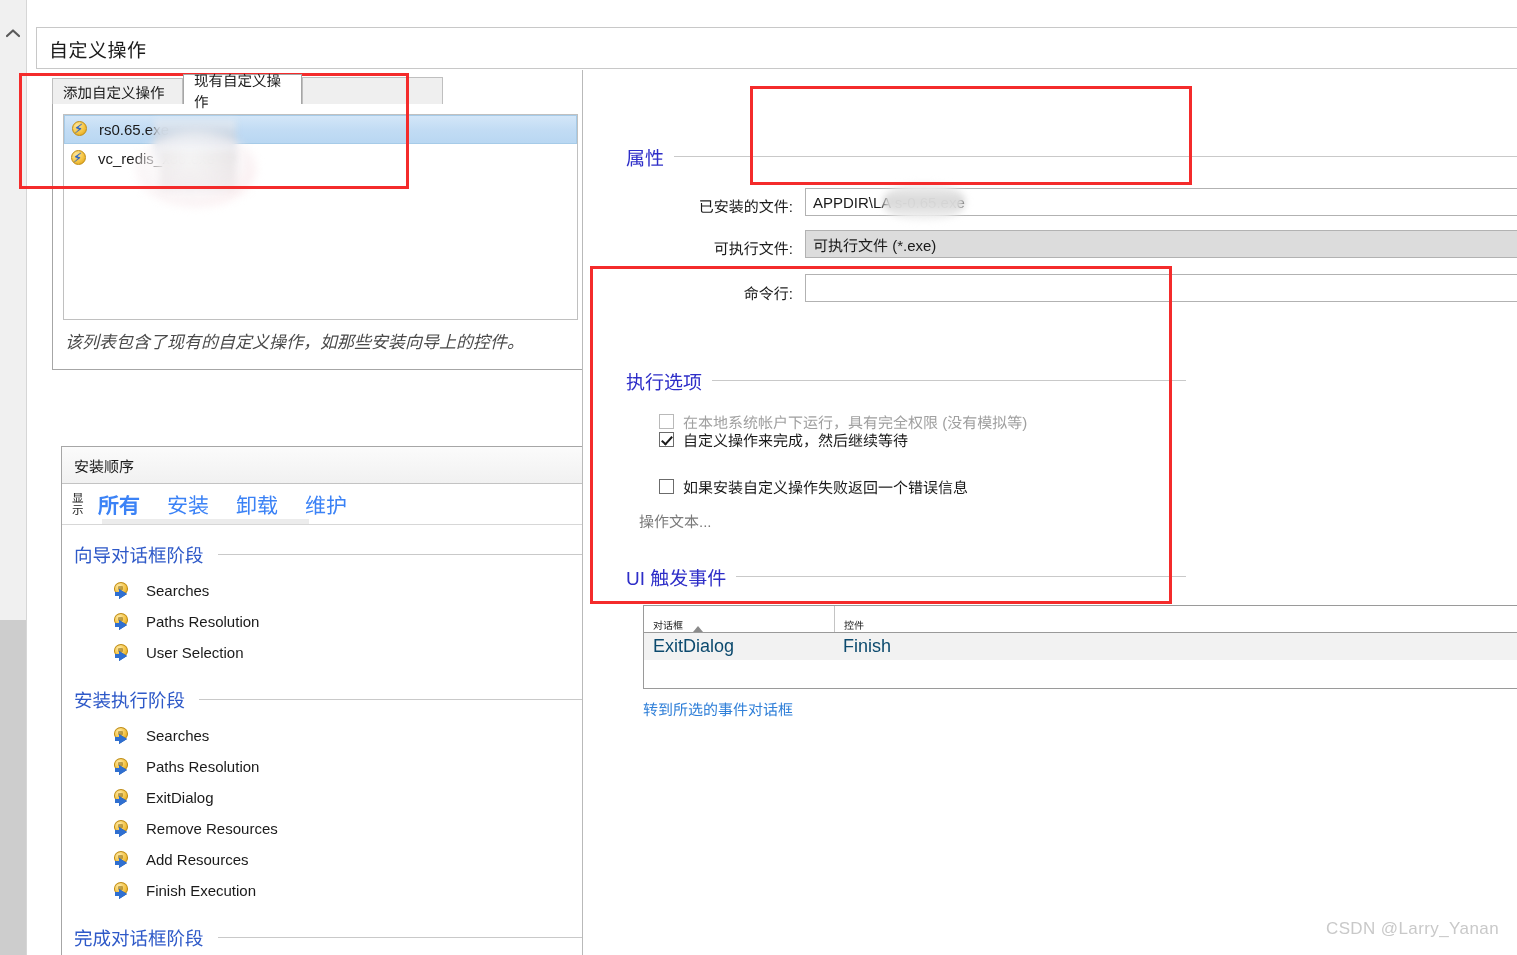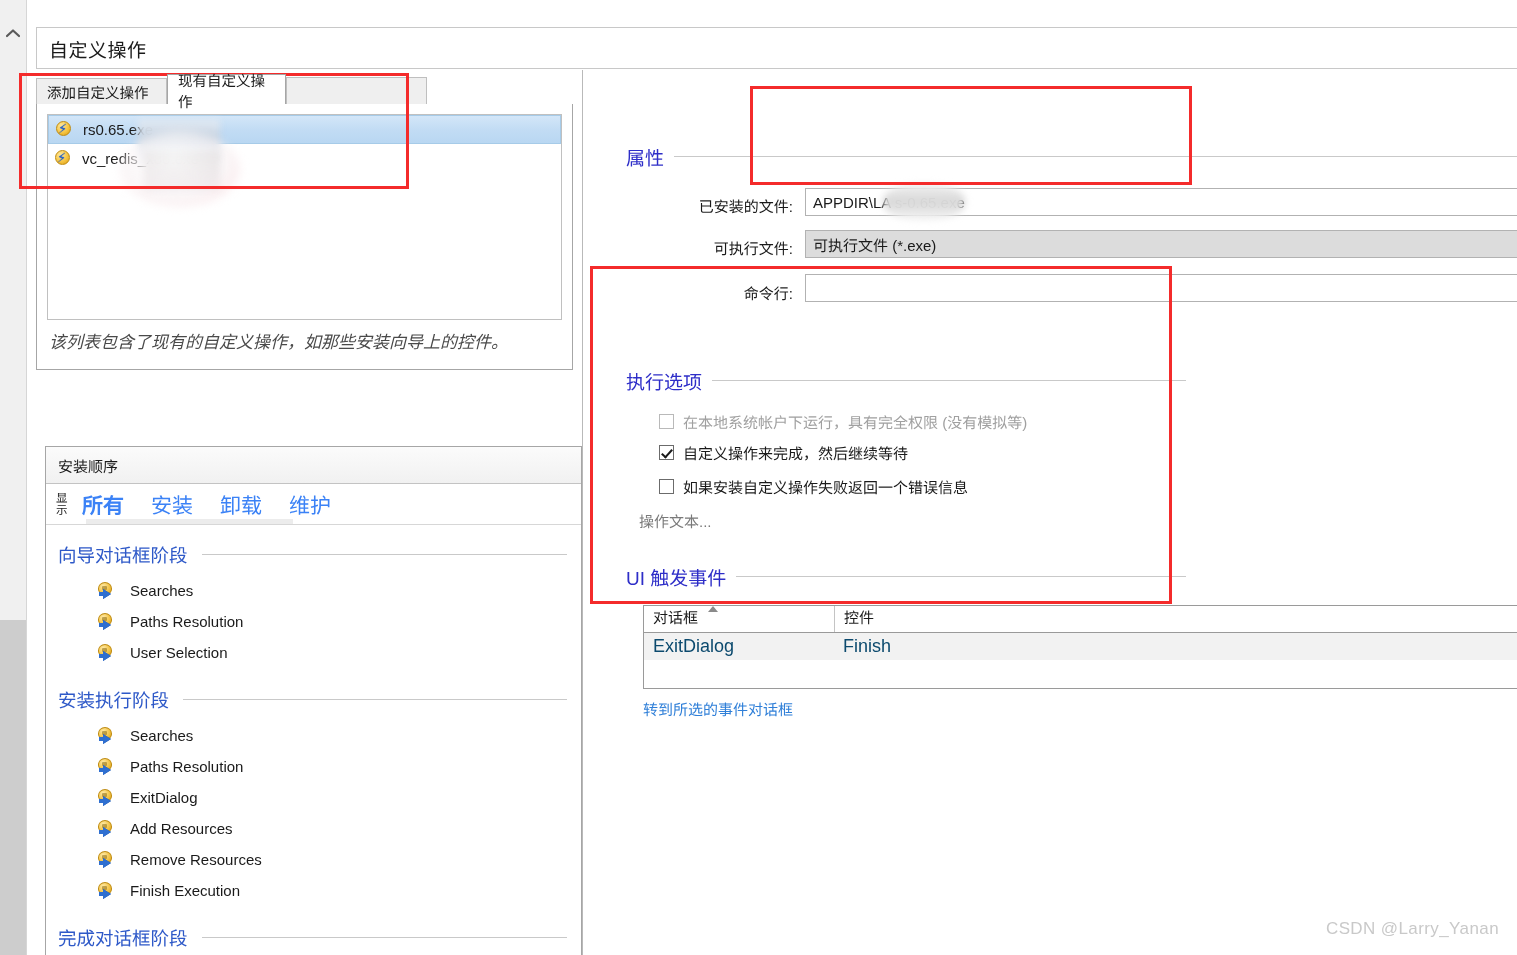--- a/index.html
+++ b/index.html
@@ -32,21 +32,21 @@
 
   
   .title-box {
     position: absolute; left: 9px; top: 27px; width: 1481px; height: 40px;
     border: 1px solid #c8c8c8; background: #ffffff;
     display: flex; align-items: center;
   }
   .title-box .t { font-size: 19px; color: #1a1a1a; padding-left: 12px; letter-spacing: .5px; }
 
   
-  .left-col { position: absolute; left: 9px; top: 74px; width: 537px; }
+  .left-col { position: absolute; left: 25px; top: 74px; width: 537px; }
 
   .tabstrip { position: relative; height: 30px; }
   .tab {
     position: absolute; bottom: 0; height: 26px;
     border: 1px solid #bfbfbf; border-bottom: none;
     background: #efefef; color: #1a1a1a; font-size: 14.5px;
     display: flex; align-items: center; padding: 0 10px;
     box-sizing: border-box;
   }
   .tab.active { background: #ffffff; height: 30px; border-color: #a6a6a6; z-index: 3; }
@@ -223,21 +223,21 @@
     position: absolute; font-size: 15px; color: #7a7a7a;
   }
 
   
   .tbl {
     position: absolute; border: 1px solid #9a9a9a; background: #ffffff; box-sizing: border-box;
     overflow: hidden;
   }
   .tbl-head { display: flex; height: 26px; border-bottom: 1px solid #9a9a9a; background: #ffffff; }
   .tbl-head .th {
-    display: flex; align-items: flex-start; font-size: 15px; color: #1a1a1a;
+    display: flex; align-items: flex-end; font-size: 10px; color: #1a1a1a;
     padding-left: 9px; box-sizing: border-box; position: relative;
   }
   .tbl-head .th + .th { border-left: 1px solid #c4c4c4; }
   .sort-asc {
     width: 0; height: 0; margin-left: 10px;
     border-left: 5px solid transparent; border-right: 5px solid transparent;
     border-bottom: 6px solid #8a8a8a;
   }
   .tbl-row { display: flex; height: 27px; background: #f2f2f2; }
   .tbl-row .td {
@@ -394,29 +394,29 @@
                 <span class="arr"></span>
               </span>
             <span>ExitDialog</span>
           </div>
           <div class="seq-item">
             <span class="ic">
                 <span class="globe"></span>
                 <span class="arrtail"></span>
                 <span class="arr"></span>
               </span>
+            <span>Remove Resources</span>
+          </div>
+          <div class="seq-item">
+            <span class="ic">
+                <span class="globe"></span>
+                <span class="arrtail"></span>
+                <span class="arr"></span>
+              </span>
             <span>Add Resources</span>
-          </div>
-          <div class="seq-item">
-            <span class="ic">
-                <span class="globe"></span>
-                <span class="arrtail"></span>
-                <span class="arr"></span>
-              </span>
-            <span>Remove Resources</span>
           </div>
           <div class="seq-item">
             <span class="ic">
                 <span class="globe"></span>
                 <span class="arrtail"></span>
                 <span class="arr"></span>
               </span>
             <span>Finish Execution</span>
           </div>
 
@@ -456,21 +456,21 @@
 
       <div class="sect-title" style="left:43px; top:297px; width:560px;">
         <span>执行选项</span>
         <span class="rule" style="flex:1;"></span>
       </div>
 
       <div class="cb-row disabled" style="left:76px; top:341px;">
         <span class="cb disabled"></span>
         <span>在本地系统帐户下运行，具有完全权限 (没有模拟等)</span>
       </div>
-      <div class="cb-row enabled" style="left:76px; top:372px;">
+      <div class="cb-row enabled" style="left:76px; top:359px;">
         <span class="cb checked"></span>
         <span>自定义操作来完成，然后继续等待</span>
       </div>
       <div class="cb-row enabled" style="left:76px; top:406px;">
         <span class="cb"></span>
         <span>如果安装自定义操作失败返回一个错误信息</span>
       </div>
       <div class="muted-link" style="left:56px; top:440px;">操作文本...</div>
 
       <div class="sect-title" style="left:43px; top:493px; width:560px;">

